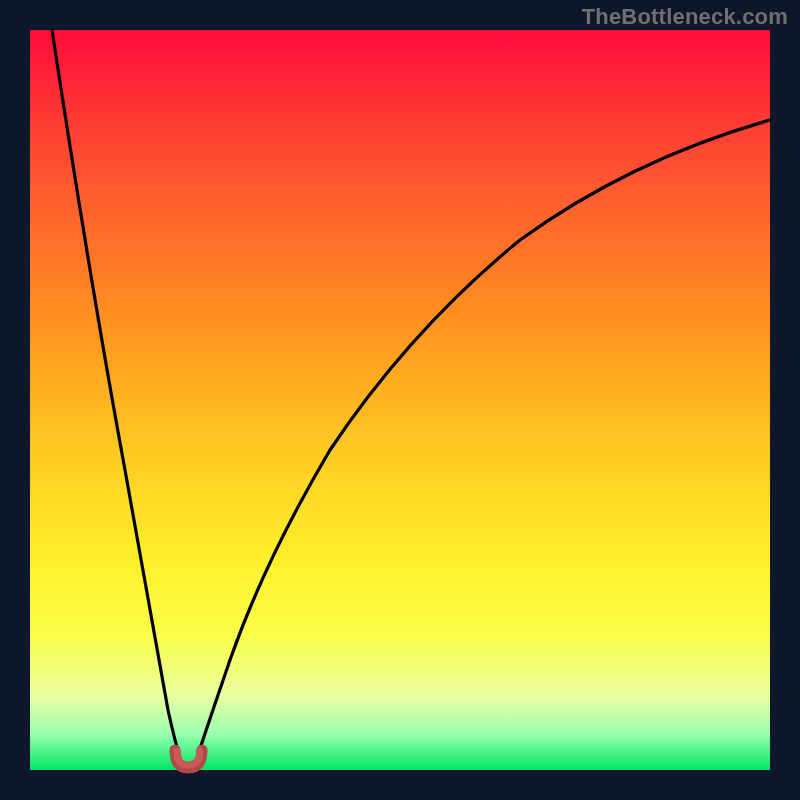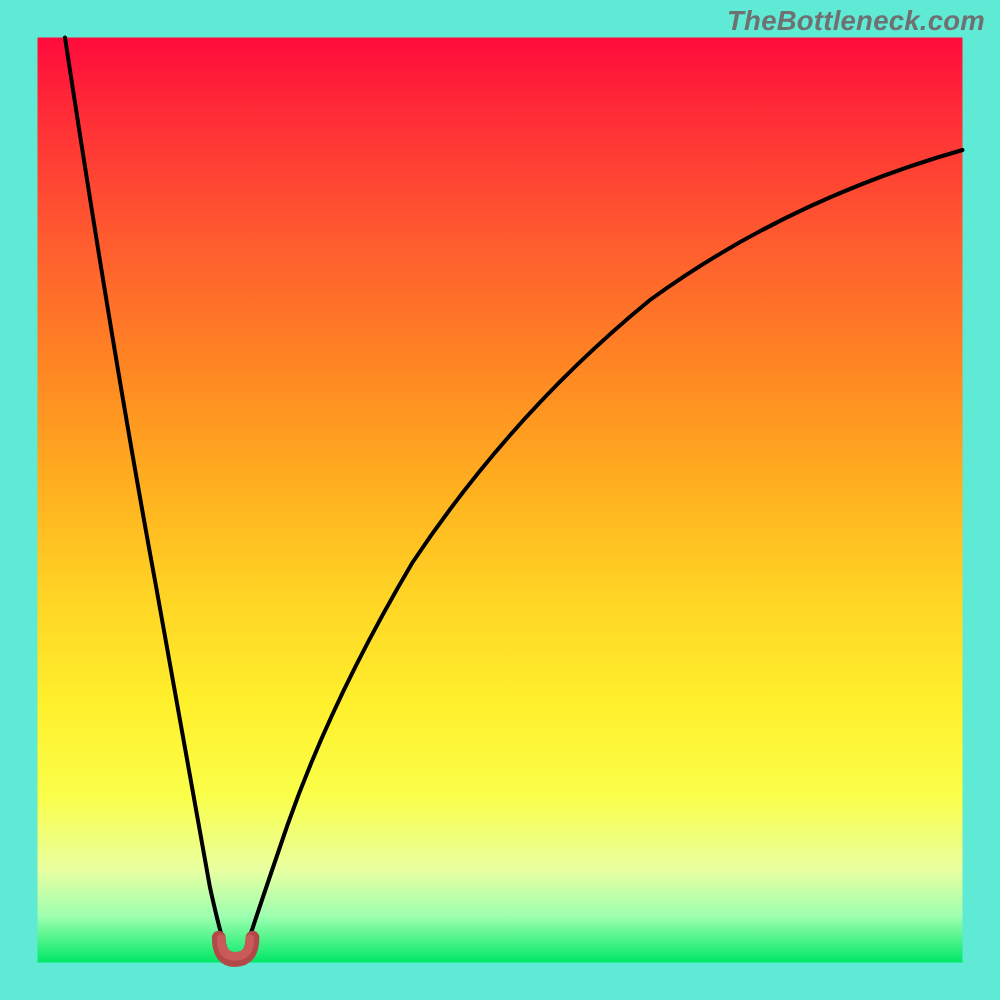--- a/index.html
+++ b/index.html
@@ -10,22 +10,21 @@
     background: #000;
     overflow: hidden;
     font-family: Arial, Helvetica, sans-serif;
   }
   .frame {
     position: absolute;
     left: 0;
     top: 0;
     width: 800px;
     height: 800px;
-    background: #5eead4;
-    font-style: italic;
+    background: #0f172a;
   }
   .plot {
     position: absolute;
     left: 30px;
     top: 30px;
     width: 740px;
     height: 740px;
     background: linear-gradient(
       to bottom,
       #ff0b3c 0%,

